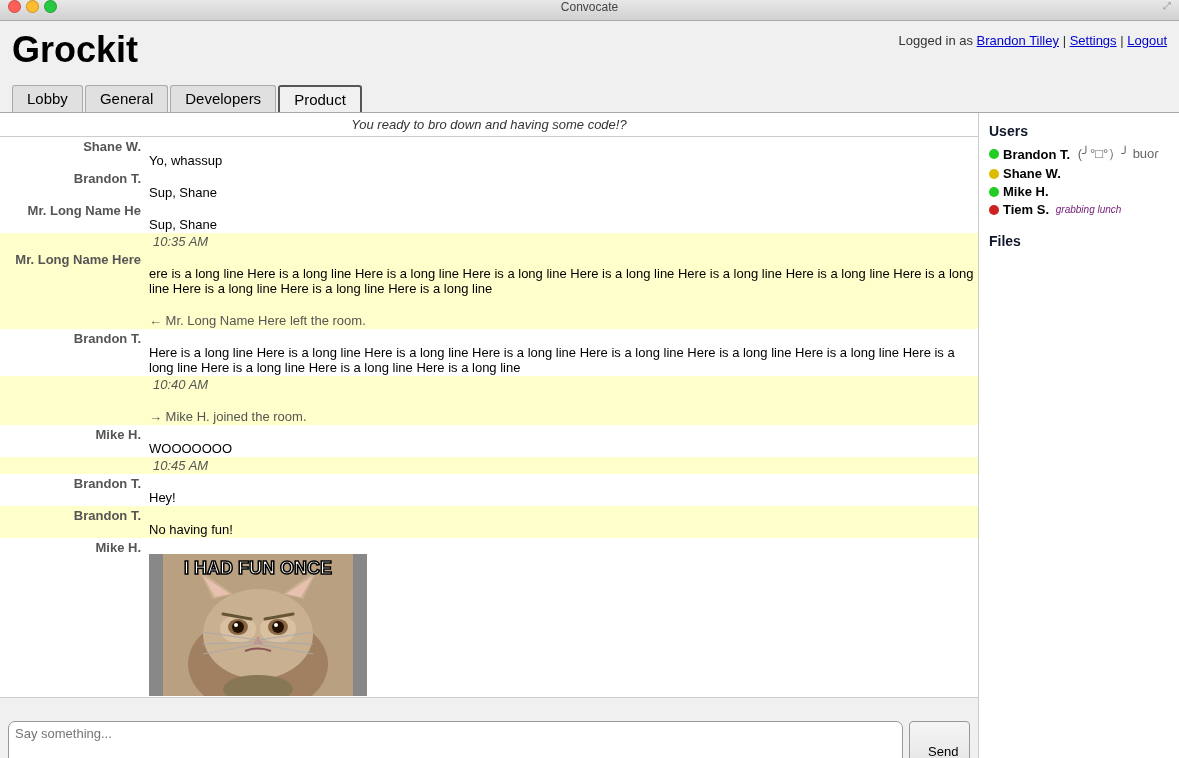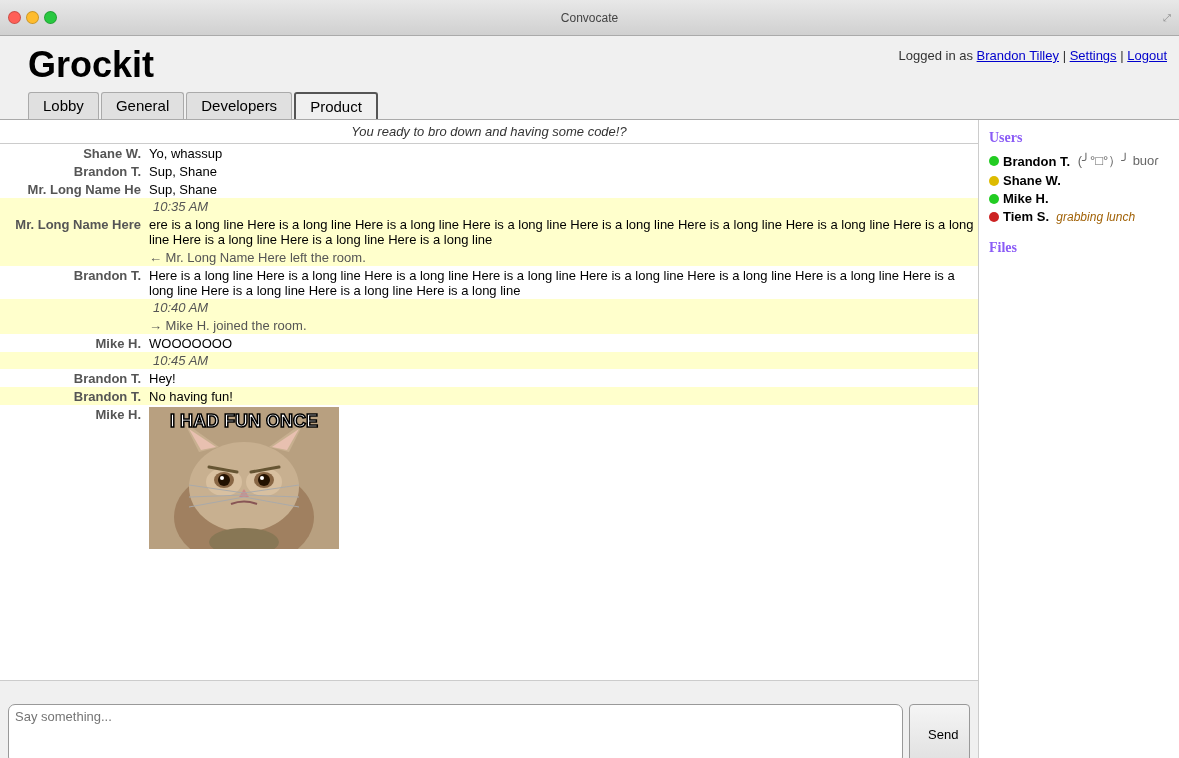--- a/index.html
+++ b/index.html
@@ -8,23 +8,23 @@
       font-size: 13px;
       background: #d0d0d0;
       width: 1179px;
       height: 758px;
       overflow: hidden;
     }
     
     .window-chrome {
       background: linear-gradient(to bottom, #e8e8e8, #d0d0d0);
       border-bottom: 1px solid #aaa;
-      height: 36px;
-      display: flex;
-      align-items: center;
+      height: 21px;
+      display: flex;
+      align-items: flex-start;
       justify-content: center;
       position: relative;
     }
     .window-buttons {
       position: absolute;
       left: 8px;
       display: flex;
       gap: 5px;
     }
     .win-btn {
@@ -49,23 +49,24 @@
     
     .app {
       background: #f0f0f0;
       height: 736px;
       display: flex;
       flex-direction: column;
     }
     
     .header {
       background: #f0f0f0;
-      padding: 8px 12px 0 28px;
+      padding: 8px 12px 0 12px;
       display: flex;
       flex-direction: column;
+      gap: 8px;
     }
     .header-top {
       display: flex;
       justify-content: space-between;
       align-items: flex-start;
       margin-bottom: 6px;
     }
     .app-title {
       font-size: 36px;
       font-weight: bold;
@@ -151,34 +152,34 @@
     .msg-author.truncated {
       overflow: hidden;
       white-space: nowrap;
       text-overflow: clip;
     }
     .msg-content {
       flex: 1;
       font-size: 13px;
       color: #000;
       word-break: break-word;
-      padding-top: 1px;
+      padding-top: 15px;
     }
     .msg-content.system {
       color: #555;
     }
     .timestamp-row {
       background: #ffffcc;
       padding: 1px 4px 1px 153px;
       font-style: italic;
       font-size: 13px;
       color: #555;
     }
     .img-placeholder {
-      width: 190px;
+      width: 218px;
       height: 142px;
       background: #888;
       display: flex;
       flex-direction: column;
       align-items: center;
       justify-content: center;
       position: relative;
       overflow: hidden;
     }
     
@@ -216,22 +217,21 @@
     .sidebar {
       width: 200px;
       min-width: 200px;
       background: #fff;
       padding: 10px;
     }
     .sidebar-section-title {
       font-weight: bold;
       font-size: 14px;
       margin-bottom: 6px;
-      color: #8b5cf6;
-      font-family: Liberation Serif, serif;
+      color: #0f172a;
     }
     .user-list {
       margin-bottom: 16px;
     }
     .user-item {
       display: flex;
       align-items: center;
       gap: 4px;
       margin-bottom: 3px;
       font-size: 13px;
@@ -242,22 +242,22 @@
       border-radius: 50%;
       min-width: 10px;
     }
     .status-dot.green { background: #22cc22; }
     .status-dot.yellow { background: #ddbb00; }
     .status-dot.red { background: #cc2222; }
     .user-name {
       font-weight: bold;
     }
     .user-status-text {
-      color: #a16207;
-      font-size: 12px;
+      color: #701a75;
+      font-size: 10px;
       font-style: italic;
     }
     .user-kaomoji {
       font-size: 13px;
       color: #666;
     }
     .files-section .sidebar-section-title {
       margin-top: 4px;
     }
   </style>

